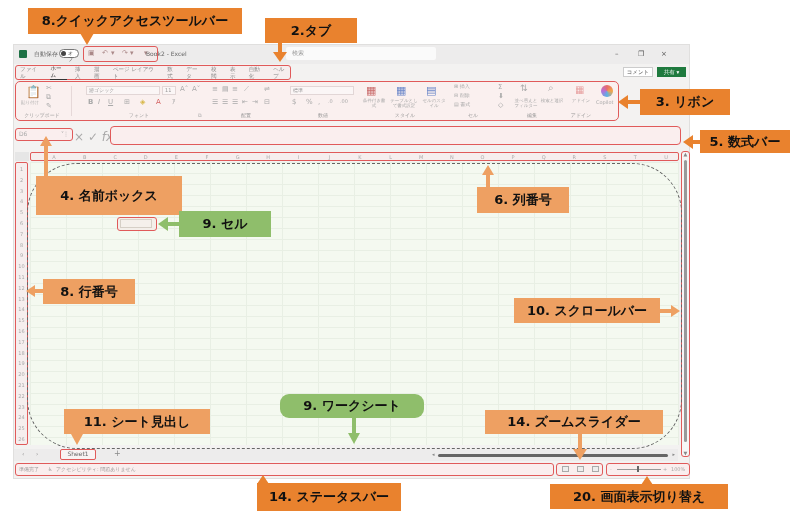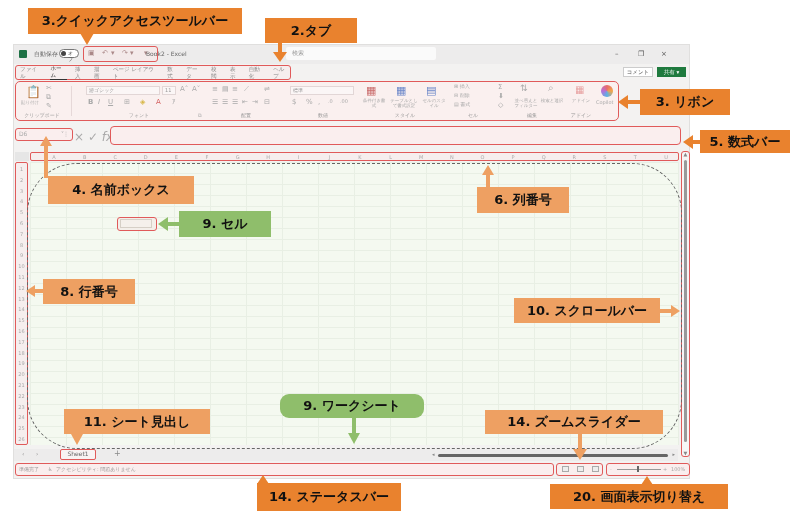--- a/index.html
+++ b/index.html
@@ -328,21 +328,21 @@
     <span style="position:absolute;left:64px;top:2px;">100%</span>
   </div>
 </div>
 
 <div class="ws-outline"></div>
 <div class="cell">
     <div class="cell-inner"></div>
   </div>
 
 <div class="callout orange" style="left:28px;top:8px;width:214px;height:26px;">
-    <span>3.クイックアクセスツールバー</span>
+    <span>8.クイックアクセスツールバー</span>
   </div>
 <svg class="arrow" style="left:80px;top:33px;" width="14" height="13">
     <polygon points="0,0 14,0 7,12" fill="#e9822e"></polygon>
   </svg>
 
 <div class="callout orange" style="left:265px;top:18px;width:92px;height:25px;">
     <span>2.タブ</span>
   </div>
 <svg class="arrow" style="left:273px;top:43px;" width="14" height="20">
     <rect x="5" y="0" width="4" height="10" fill="#e9822e"></rect>
@@ -350,21 +350,21 @@
   </svg>
 
 <div class="callout orange" style="left:640px;top:89px;width:90px;height:26px;justify-content:center;">
     <span>3. リボン</span>
   </div>
 <svg class="arrow" style="left:618px;top:95px;" width="24" height="14">
     <polygon points="0,7 10,0 10,14" fill="#e9822e"></polygon>
     <rect x="9" y="5" width="15" height="4" fill="#e9822e"></rect>
   </svg>
 
-<div class="callout orange-light" style="left:48px;top:176px;width:146px;height:28px;">
+<div class="callout orange-light" style="left:36px;top:176px;width:146px;height:39px;">
     <span>4. 名前ボックス</span>
   </div>
 <svg class="arrow" style="left:40px;top:136px;" width="12" height="42">
     <polygon points="6,0 0,10 12,10" fill="#eea062"></polygon>
     <rect x="4" y="9" width="4" height="33" fill="#eea062"></rect>
   </svg>
 
 <div class="callout orange" style="left:700px;top:130px;width:90px;height:23px;">
     <span>5. 数式バー</span>
   </div>

